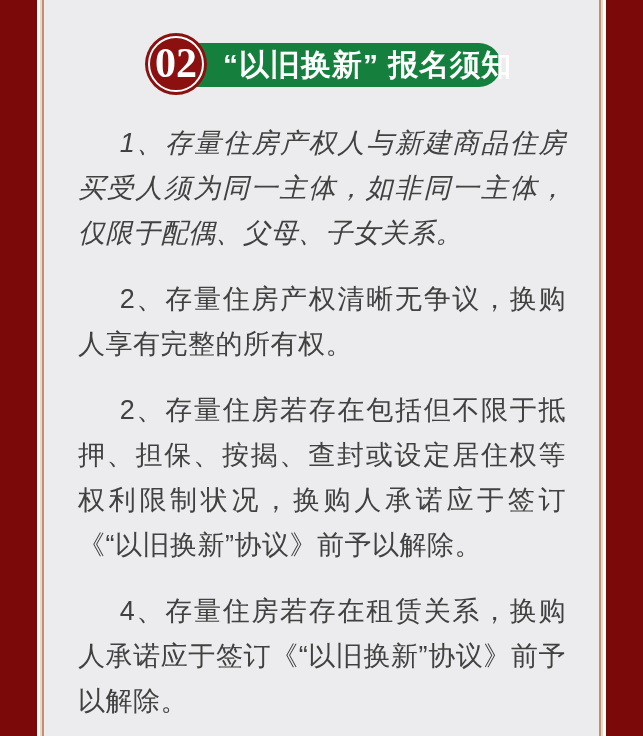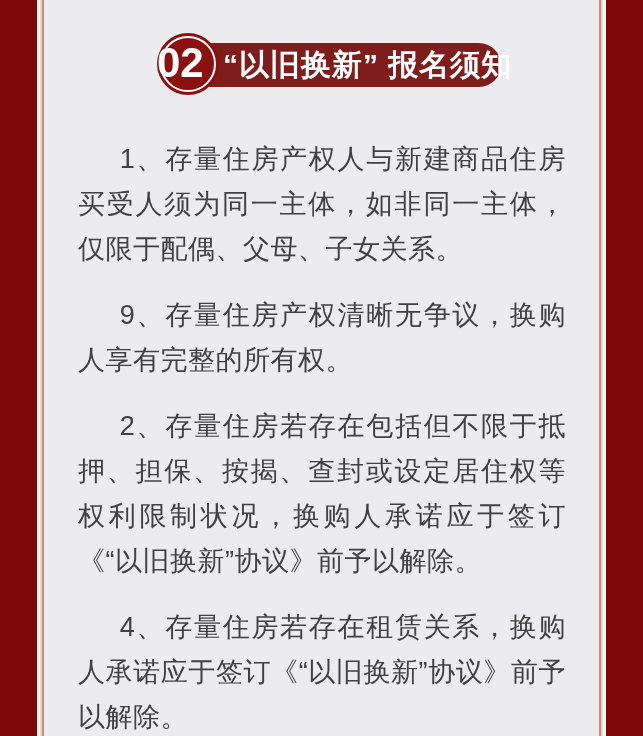--- a/index.html
+++ b/index.html
@@ -39,45 +39,46 @@
   .badge {
     position: relative;
     margin: 33px 0 0 101px;
     width: 356px;
     height: 62px;
   }
   .badge-pill {
     position: absolute;
     left: 14px; right: 0; top: 10px;
     height: 44px;
-    background: #7f1d1d;
+    background: #15803d;
     border-radius: 22px;
     display: flex;
     align-items: center;
     padding-left: 64px;
     box-sizing: border-box;
   }
   .badge-title {
     color: #ffffff;
     font-size: 30px;
     font-weight: bold;
     letter-spacing: 1px;
     white-space: nowrap;
   }
   .badge-circle {
     position: absolute;
-    left: 12px; top: 0;
+    left: 0; top: 0;
     width: 62px;
     height: 62px;
     background: #8b1010;
     border-radius: 50%;
     display: flex;
     align-items: center;
-    justify-content: flex-start;
+    justify-content: center;
     z-index: 2;
+    font-family: Liberation Serif, serif;
   }
   .badge-circle::after {
     content: "";
     position: absolute;
     left: 3px; top: 3px; right: 3px; bottom: 3px;
     border: 2px solid #ffffff;
     border-radius: 50%;
   }
   .badge-number {
     position: relative;
@@ -94,21 +95,22 @@
   .notice p {
     margin: 21px 0 0 0;
     font-size: 27px;
     line-height: 45px;
     color: #414141;
     text-align: justify;
     text-indent: 1.55em;
     letter-spacing: 0.5px;
   }
   .notice p:first-child {
-    margin-top: 42px;
+    margin-top: 26px;
+    font-style: italic;
   }
 </style>
 </head>
 <body>
 
 <div class="page">
   <div class="band left"></div>
   <div class="trim left"></div>
   <div class="band right"></div>
   <div class="trim right"></div>
@@ -118,18 +120,18 @@
       <div class="badge-pill">
         <span class="badge-title">“以旧换新” 报名须知</span>
       </div>
       <div class="badge-circle">
         <span class="badge-number">02</span>
       </div>
     </div>
 
     <div class="notice">
       <p>1、存量住房产权人与新建商品住房买受人须为同一主体，如非同一主体，仅限于配偶、父母、子女关系。</p>
-      <p>9、存量住房产权清晰无争议，换购人享有完整的所有权。</p>
+      <p>2、存量住房产权清晰无争议，换购人享有完整的所有权。</p>
       <p>2、存量住房若存在包括但不限于抵押、担保、按揭、查封或设定居住权等权利限制状况，换购人承诺应于签订《“以旧换新”协议》前予以解除。</p>
       <p>4、存量住房若存在租赁关系，换购人承诺应于签订《“以旧换新”协议》前予以解除。</p>
     </div>
   </div>
 </div>
 
 </body></html>

